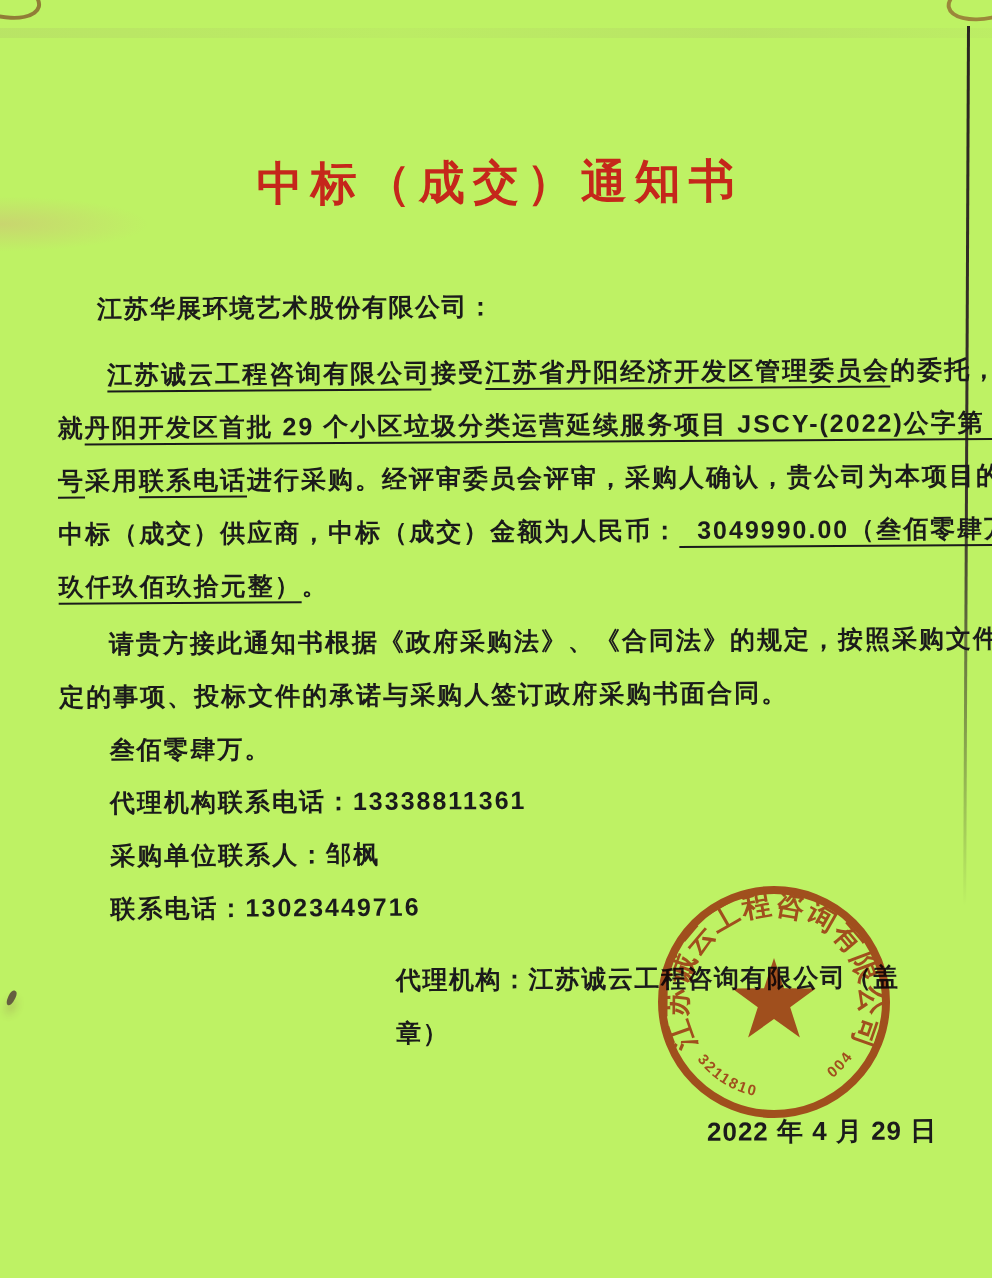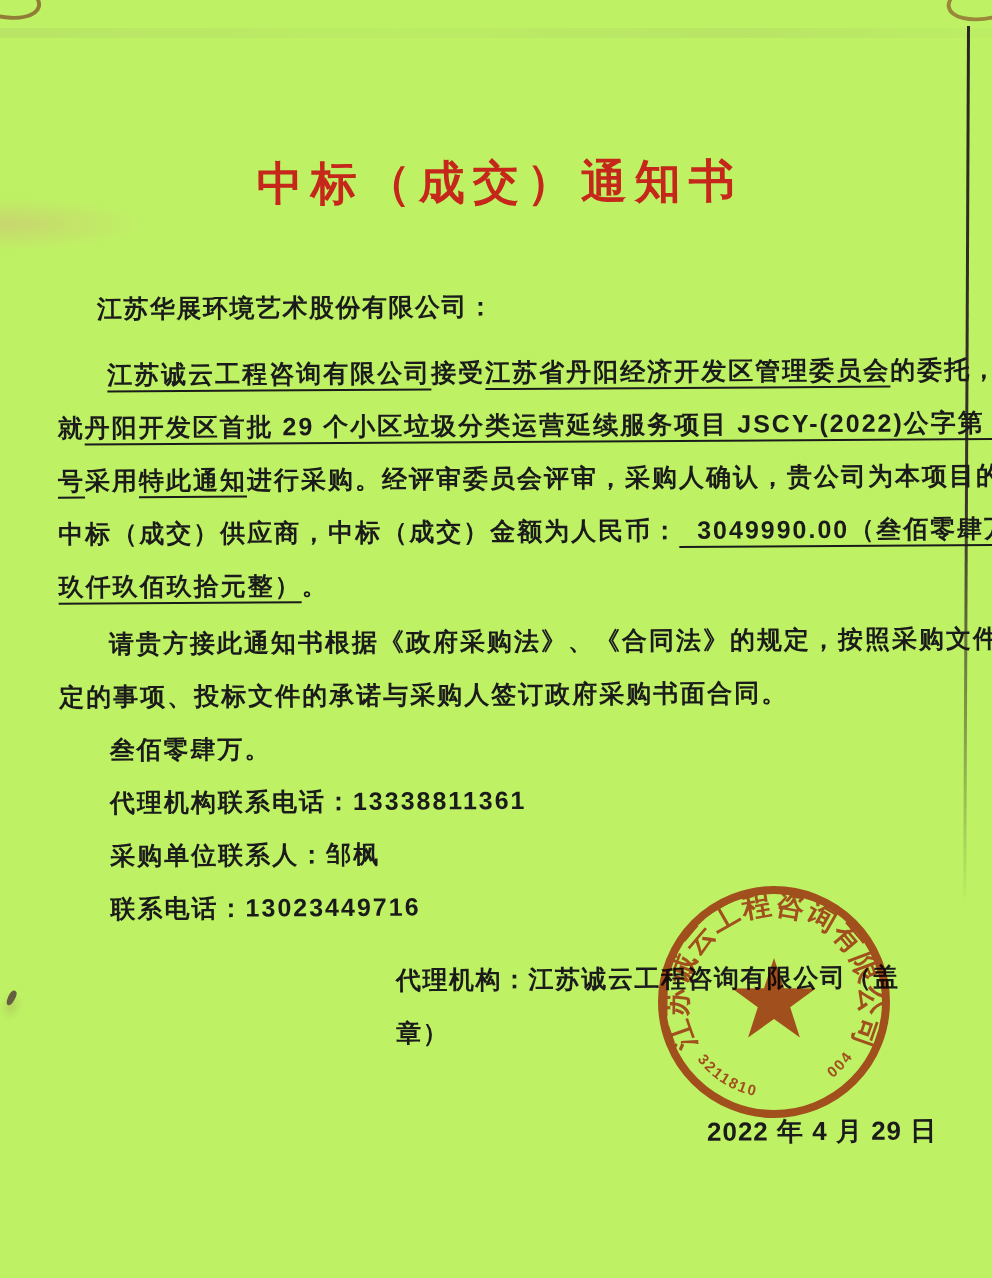--- a/index.html
+++ b/index.html
@@ -90,21 +90,21 @@
 
   <div class="content">
 
     <div class="doc-title">中标（成交）通知书</div>
 
     <div class="recipient">江苏华展环境艺术股份有限公司：</div>
 
     <div class="para1">
         <div class="t-line ind"><span class="u">江苏诚云工程咨询有限公司</span><span>接受</span><span class="u">江苏省丹阳经济开发区管理委员会</span><span>的委托，</span></div>
         <div class="t-line"><span>就</span><span class="u">丹阳开发区首批 29 个小区垃圾分类运营延续服务项目 JSCY-(2022)公字第 1</span></div>
-        <div class="t-line"><span class="u">号</span><span>采用</span><span class="u">特此通知</span><span>进行采购。经评审委员会评审，采购人确认，贵公司为本项目的</span></div>
+        <div class="t-line"><span class="u">号</span><span>采用</span><span class="u">联系电话</span><span>进行采购。经评审委员会评审，采购人确认，贵公司为本项目的</span></div>
         <div class="t-line"><span>中标（成交）供应商，中标（成交）金额为人民币：</span><span class="u">  3049990.00（叁佰零肆万</span></div>
         <div class="t-line"><span class="u">玖仟玖佰玖拾元整）</span><span>。</span></div>
       </div>
 
     <div class="para2">
         <div class="t-line ind"><span>请贵方接此通知书根据《政府采购法》、《合同法》的规定，按照采购文件确</span></div>
         <div class="t-line"><span>定的事项、投标文件的承诺与采购人签订政府采购书面合同。</span></div>
       </div>
 
     <div class="closing">

